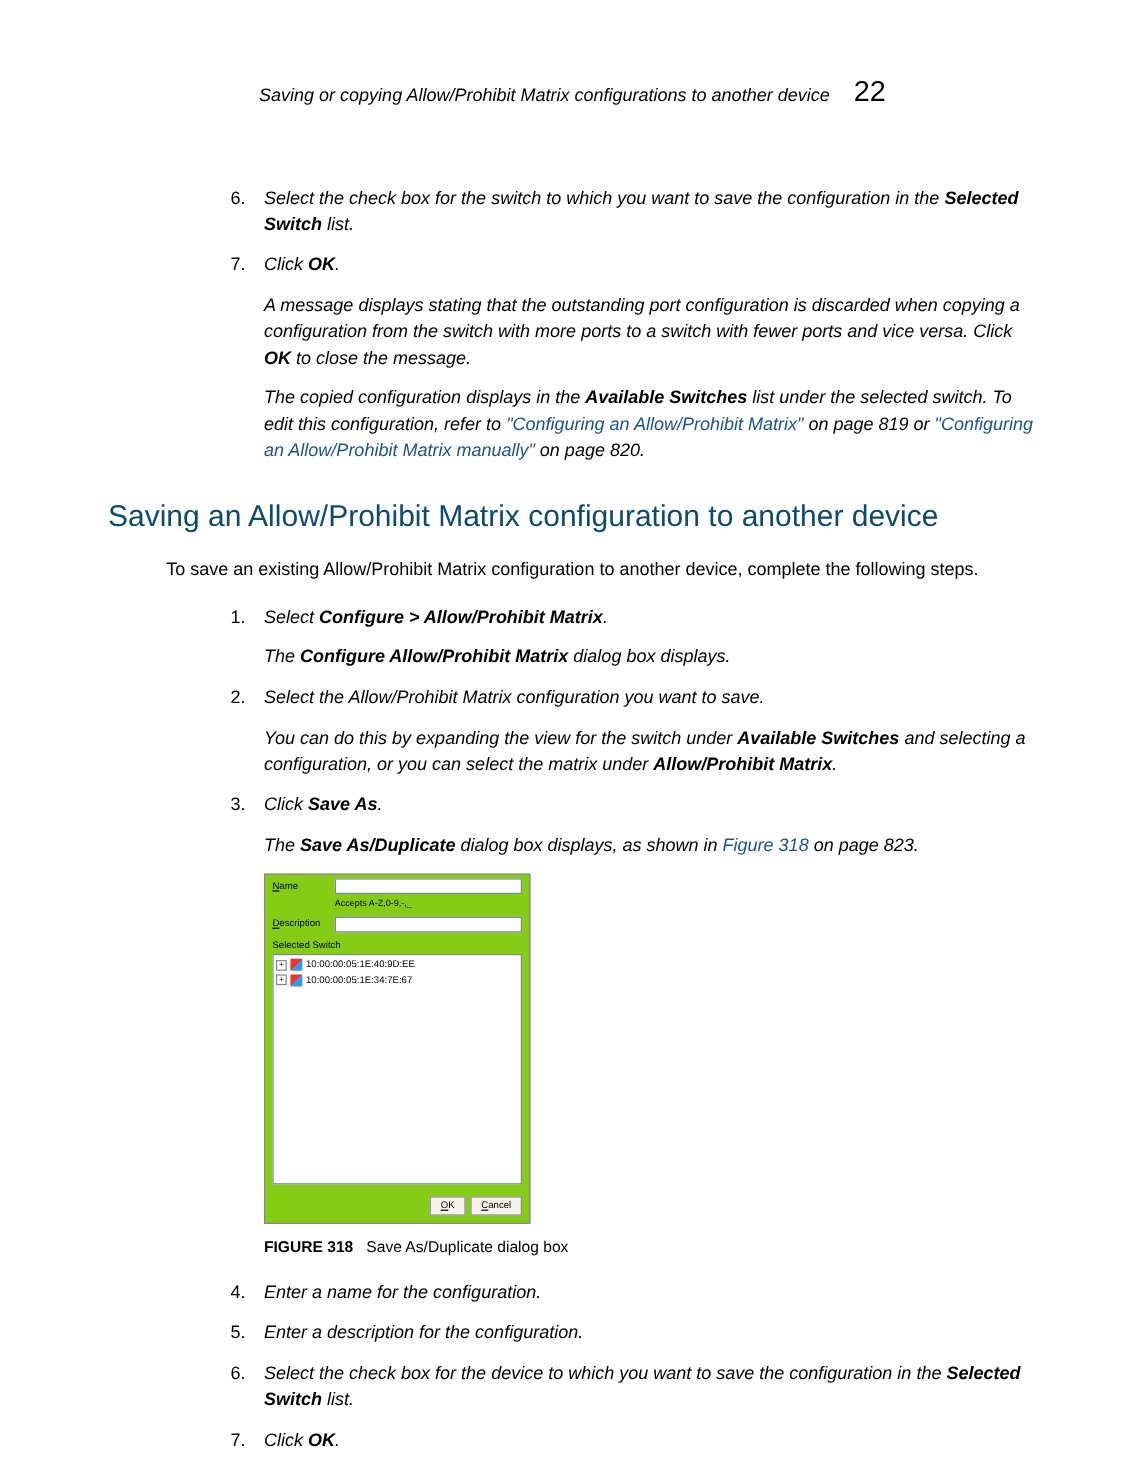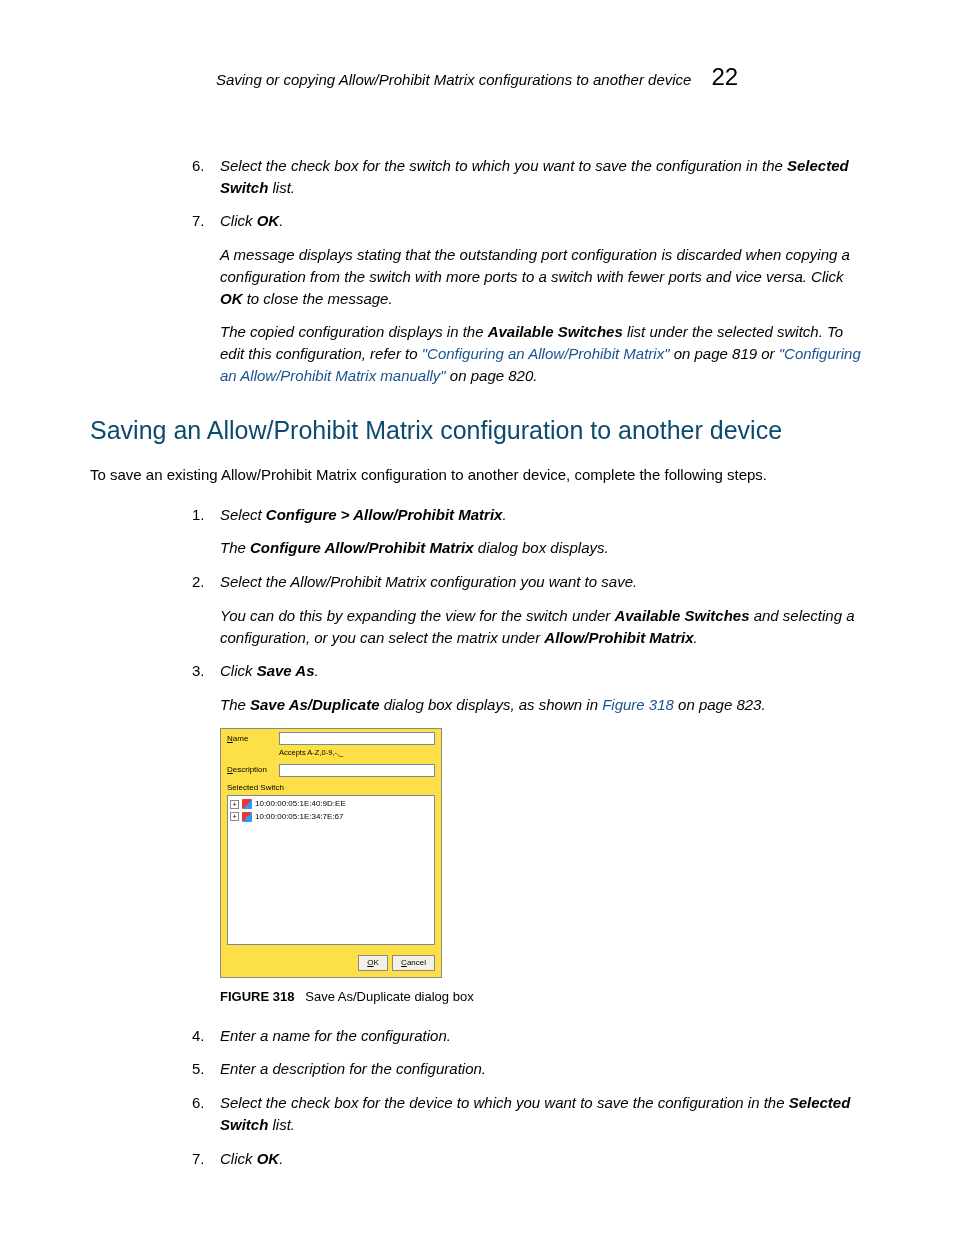--- a/index.html
+++ b/index.html
@@ -35,37 +35,37 @@
       font-size: 25px;
       font-weight: normal;
       margin: 28px 0 18px -130px;
       padding-left: 0;
       line-height: 1.25;
       color: #0c4a6e;
     }
     .intro { margin-left: -130px; margin-bottom: 18px; }
     .dialog {
       width: 222px;
-      background: #fde047;
+      background: #84cc16;
       border: 1px solid #888;
       font-family: Tahoma, Arial, sans-serif;
       font-size: 8px;
       margin-top: 10px;
       margin-bottom: 10px;
     }
     .dlg-row { display: flex; align-items: center; padding: 3px 6px; gap: 6px; }
     .dlg-label { width: 46px; }
     .dlg-input { flex: 1; background: #fff; border: 1px solid #7a8a99; height: 13px; }
     .dlg-hint { margin-left: 52px; font-size: 7.5px; padding: 0 6px 2px; }
     .dlg-subhead { font-size: 8px; padding: 2px 6px; }
     .dlg-list {
       background: #fff;
       border: 1px solid #7a8a99;
       margin: 0 6px 6px;
-      height: 150px;
+      height: 192px;
       padding: 2px;
     }
     .tree-item { display: flex; align-items: center; gap: 3px; margin-bottom: 1px; }
     .tree-toggle {
       width: 9px; height: 9px; border: 1px solid #888;
       display: inline-flex; align-items: center; justify-content: center;
       font-size: 7px; line-height: 7px; background: #fff;
     }
     .tree-icon {
       width: 10px; height: 10px; display: inline-block;
@@ -74,21 +74,21 @@
     }
     .tree-label { font-size: 8px; }
     .dlg-buttons { display: flex; justify-content: flex-end; gap: 4px; padding: 4px 6px 6px; }
     .dlg-btn {
       border: 1px solid #888; background: #f4f2e8;
       font-size: 8px; padding: 1px 8px; min-width: 30px; text-align: center;
     }
     .fig-caption { font-size: 13px; margin-top: 6px; margin-bottom: 18px; }
     .fig-caption .fig-label { font-weight: bold; }
     .u { text-decoration: underline; }
-    .intro-body { margin-bottom: 18px; }
+    .intro-body { margin-bottom: 18px; text-align: center; }
   </style>
 </head>
 <body>
 
 <div class="page">
 
   <div class="header">
     <span class="header-title">Saving or copying Allow/Prohibit Matrix configurations to another device</span>
     <span class="chapter-num">22</span>
   </div>

